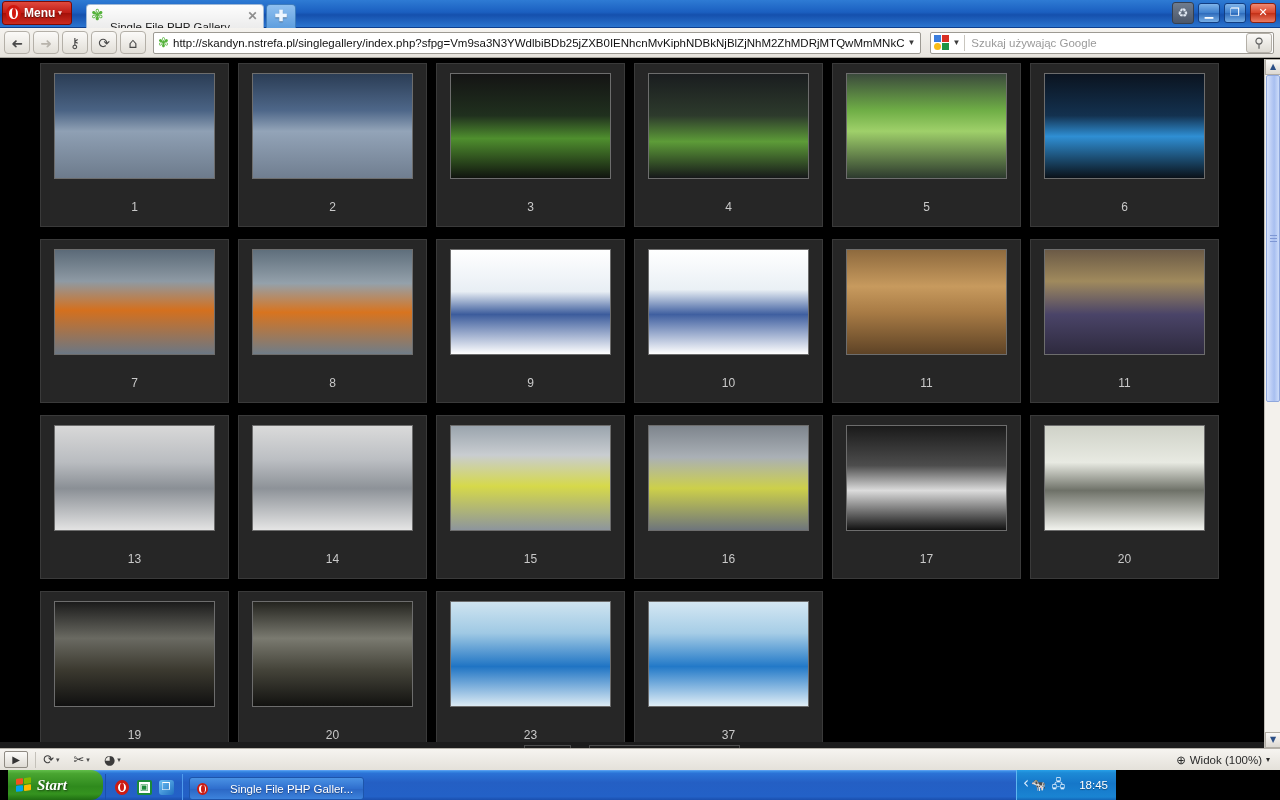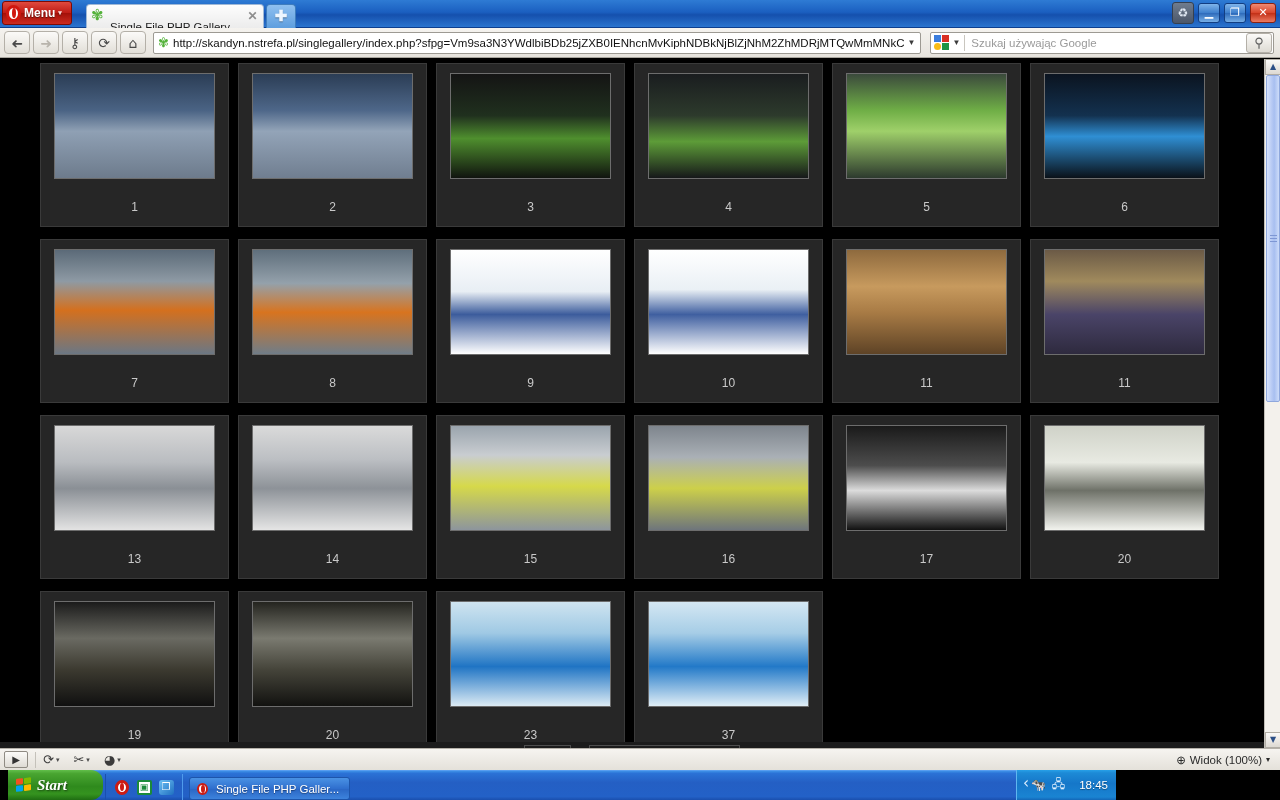--- a/index.html
+++ b/index.html
@@ -267,21 +267,21 @@
   .ql-show {
     width: 15px; height: 15px; border-radius: 3px;
     background: linear-gradient(135deg,#6ec0f5,#1f6fc0);
     color:#fff; font-size: 10px; text-align:center; line-height:14px;
     font-family: "DejaVu Sans", sans-serif;
   }
   .task-btn {
     height: 23px; margin-left: 6px; padding: 0 10px 0 4px;
     background: linear-gradient(to bottom,#4a92e4,#2f6fce 50%,#2a66c4 51%,#3d83dc);
     border: 1px solid #1d55ab; border-radius: 3px;
-    display: flex; align-items: center; gap: 6px;
+    display: flex; align-items: center; gap: 20px;
     color: #fff; font-size: 11.5px; text-shadow: 0 1px 1px rgba(0,0,0,.4);
     max-width: 200px;
   }
   .tray {
     margin-left: auto; height: 30px; display: flex; align-items: center; gap: 6px;
     padding: 0 8px 0 14px;
     background: linear-gradient(to bottom,#27a0e8 0%,#1d8ad6 10%,#1577c9 45%,#1a84d2 90%,#1367b8 100%);
     border-left: 1px solid #5fb7f0;
     position: relative;
   }

